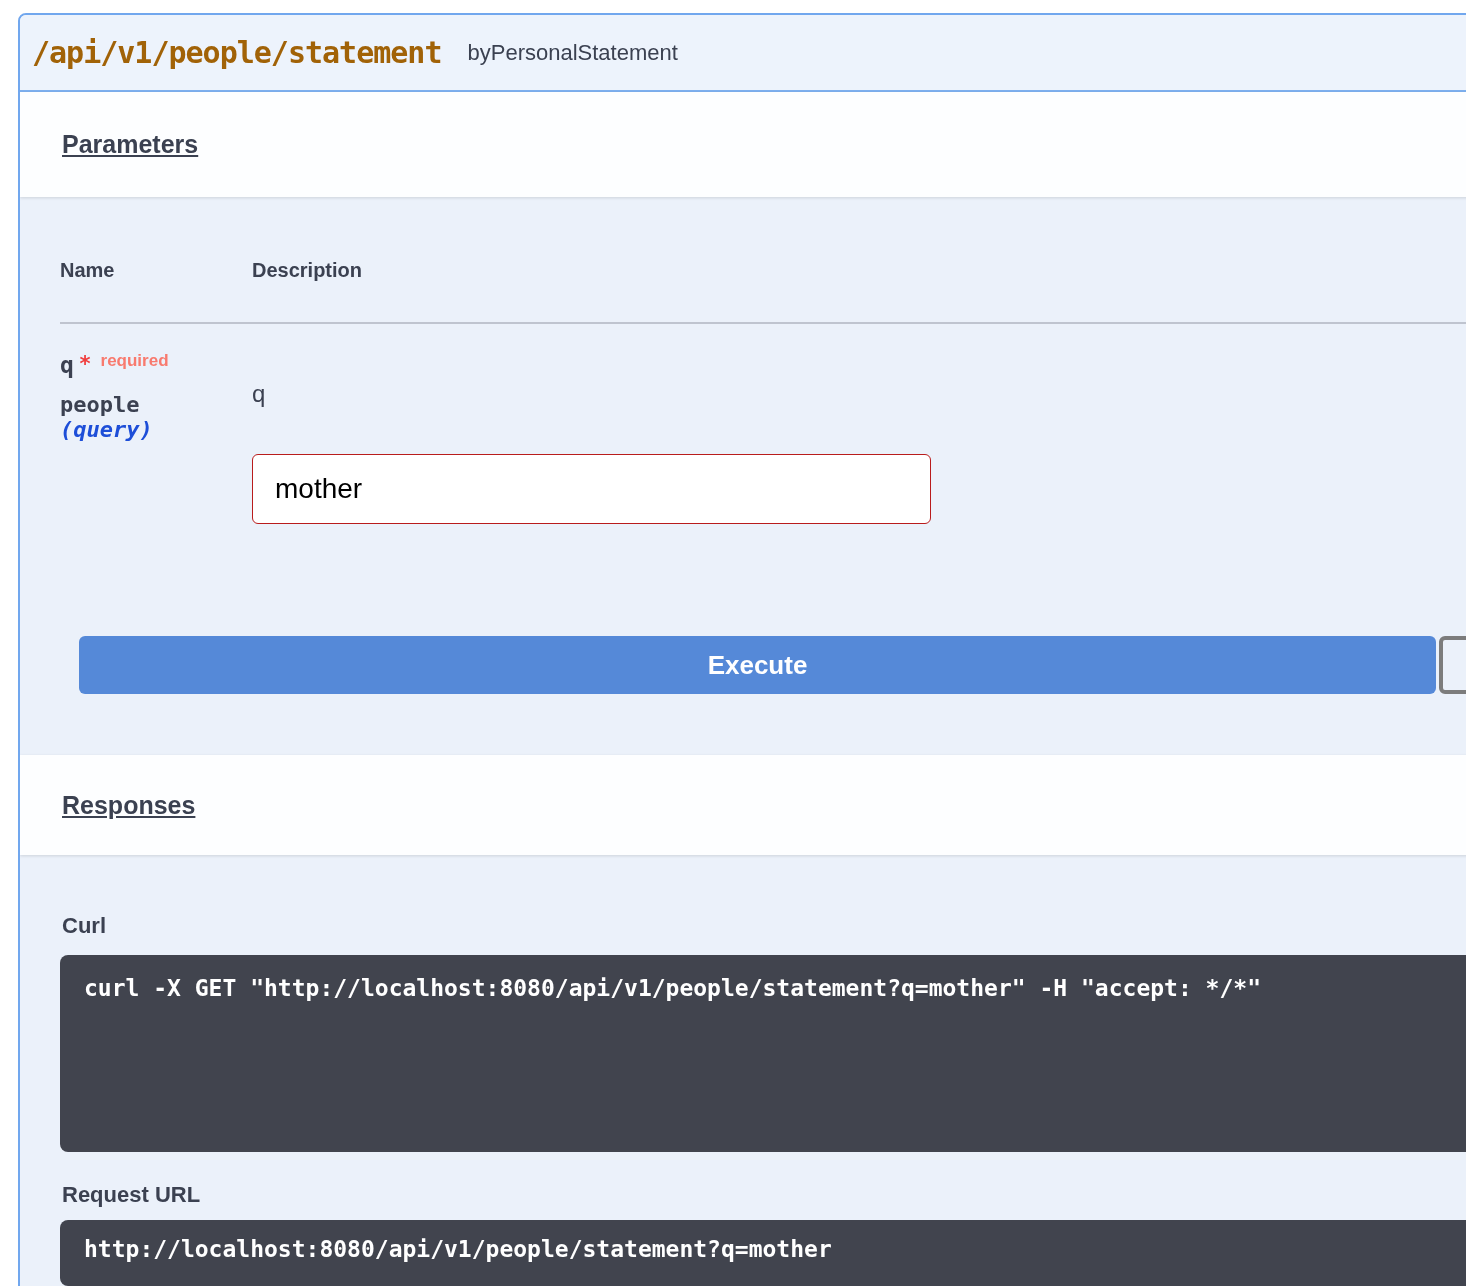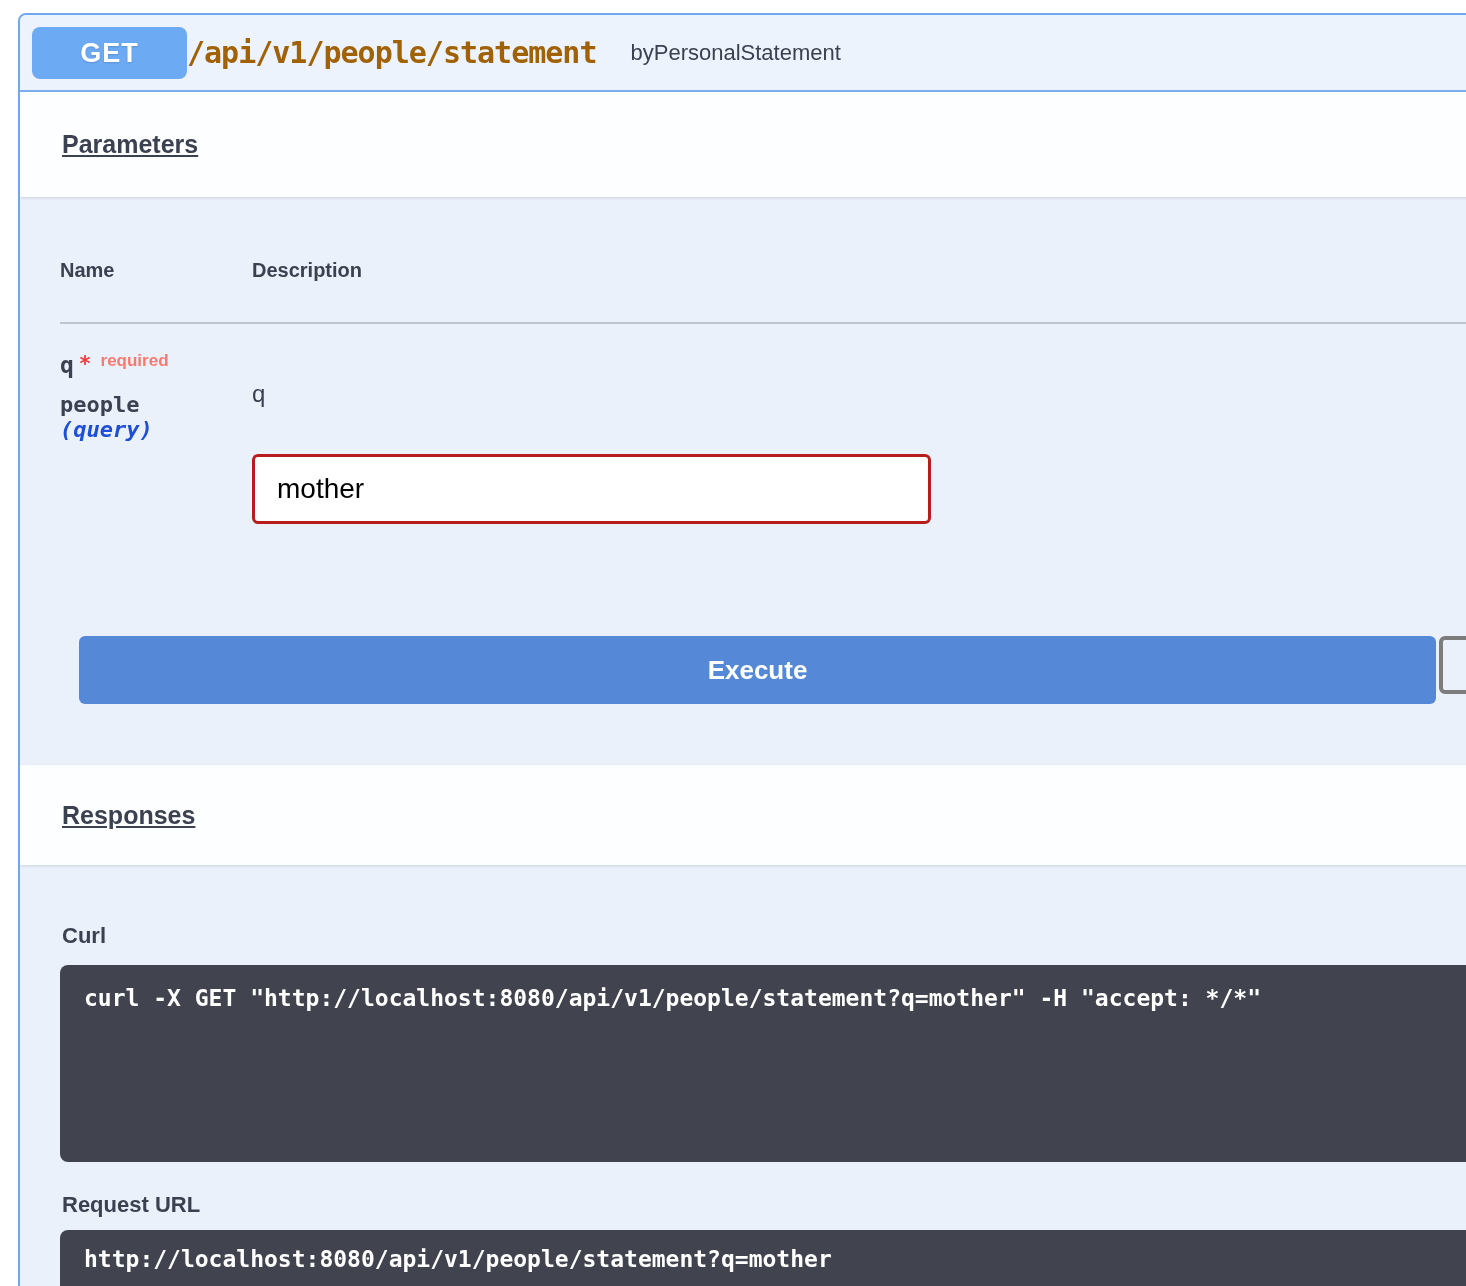--- a/index.html
+++ b/index.html
@@ -46,21 +46,21 @@
     font-family: "DejaVu Sans Mono", monospace;
     font-weight: bold;
     font-size: 30px;
     letter-spacing: -1px;
     color: #a16207;
     white-space: nowrap;
   }
   .op-summary {
     font-size: 22px;
     color: #3b4151;
-    margin-left: 34px;
+    margin-left: 26px;
     white-space: nowrap;
   }
   
   .section-header {
     display: flex;
     align-items: center;
     padding-left: 42px;
     background: rgba(255,255,255,0.88);
     box-shadow: 0 1px 3px rgba(0,0,0,0.13);
     position: relative;
@@ -129,39 +129,39 @@
     font-size: 24px;
     color: #3b4151;
     margin-top: 28px;
   }
   .pinput {
     display: block;
     margin-top: 46px;
     width: 679px;
     height: 70px;
     background: #ffffff;
-    border: 3px solid #b91c1c;
+    border: 1px solid #b91c1c;
     border-radius: 6px;
     font-family: "Liberation Sans", sans-serif;
     font-size: 28px;
     color: #000000;
     padding: 0 22px;
   }
   
   .execute-wrapper {
     display: flex;
     margin-left: 19px;
     margin-top: 112px;
     margin-bottom: 61px;
     align-items: stretch;
   }
   .execute-btn {
     flex: none;
     width: 1357px;
-    height: 68px;
+    height: 58px;
     background: #5589d8;
     border: none;
     border-radius: 6px;
     color: #ffffff;
     font-family: "Liberation Sans", sans-serif;
     font-size: 26px;
     font-weight: bold;
     cursor: pointer;
   }
   .clear-btn {
@@ -203,21 +203,20 @@
   .req-url-label { margin-top: 30px; }
   .url-block { margin-top: 12px; height: 66px; }
   .url-block pre { padding-top: 16px; }
 </style>
 </head>
 <body>
 
 <div class="opblock">
 
   <div class="opblock-header">
-    <span class="method-badge">GET</span>
     <span class="endpoint-path">/api/v1/people/statement</span>
     <span class="op-summary">byPersonalStatement</span>
   </div>
 
   <div class="section-header params">
     <h4 class="section-title">Parameters</h4>
   </div>
 
   <div class="params-content">
 

